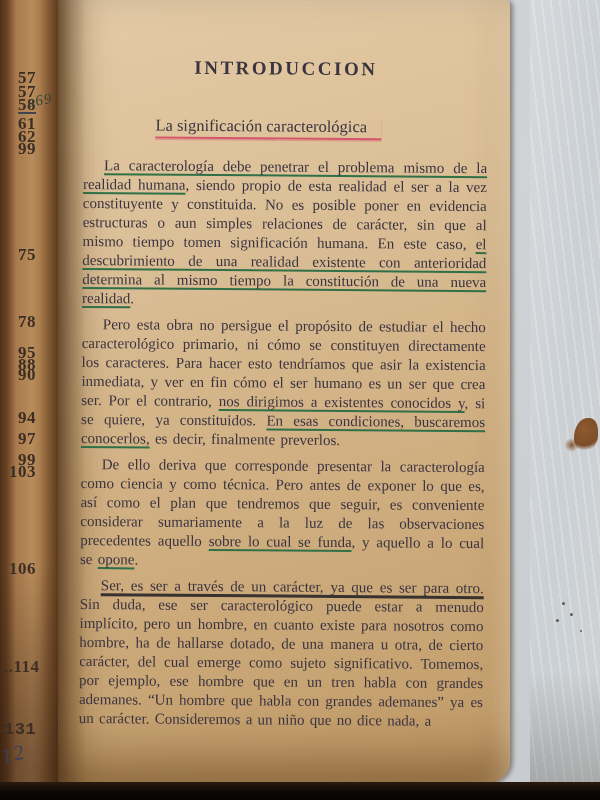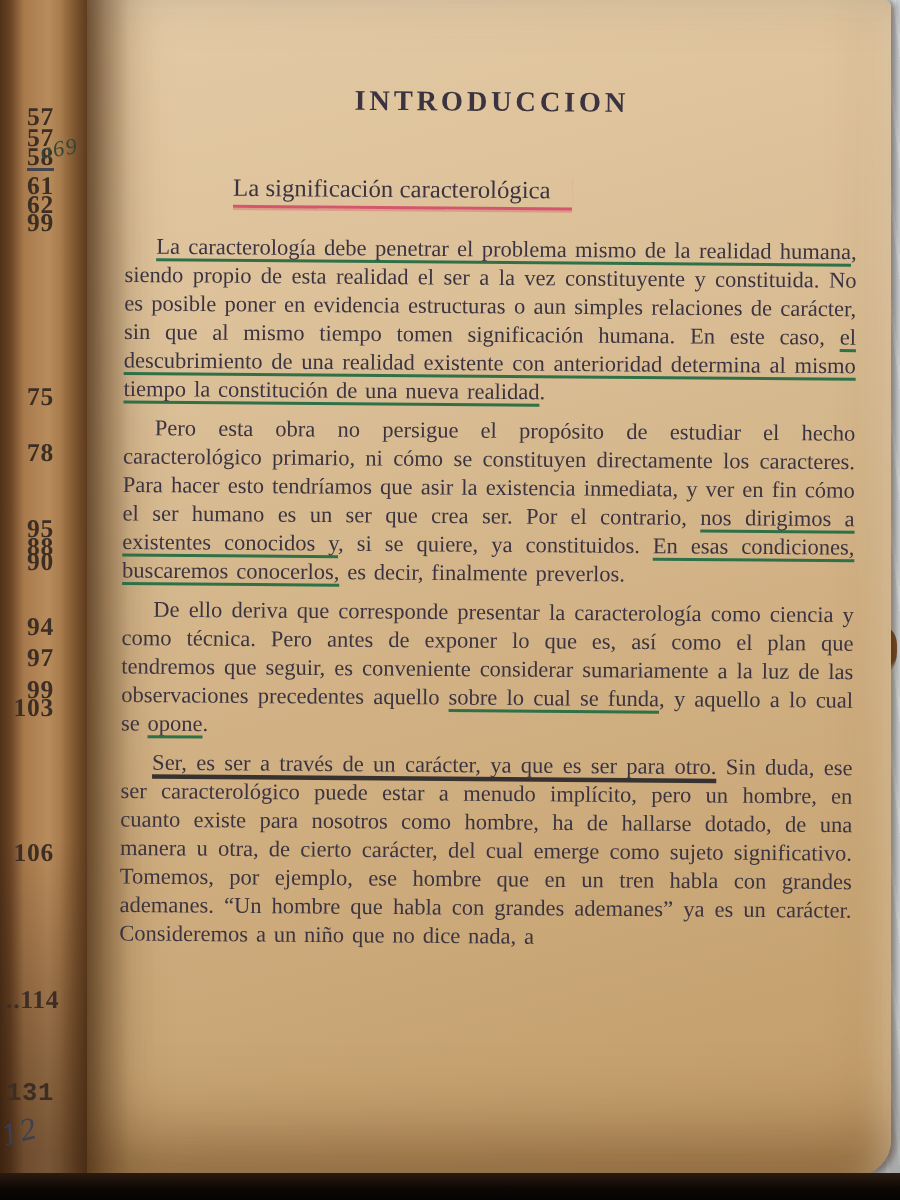--- a/index.html
+++ b/index.html
@@ -28,21 +28,21 @@
   .left-strip::after{content:"";position:absolute;inset:0;
     background:linear-gradient(180deg,rgba(0,0,0,0) 70%,rgba(40,20,8,.45) 96%);}
   .mnum{position:absolute;left:4px;width:32px;text-align:right;
     font-size:17px;font-weight:bold;letter-spacing:.5px;color:var(--margin-ink,#3c2e24);z-index:3;}
   .mnum-underlined{text-decoration:underline;text-decoration-color:#42444e;
     text-decoration-thickness:1.6px;text-underline-offset:2px;}
   
   .gutter{position:absolute;left:40px;top:0;width:46px;height:100%;pointer-events:none;z-index:4;
     background:linear-gradient(90deg,rgba(62,36,14,0) 0%,rgba(62,36,14,.5) 40%,rgba(62,36,14,.2) 66%,rgba(62,36,14,0) 100%);}
   
-  .page{position:absolute;left:58px;top:0;width:536px;height:784px;z-index:2;
+  .page{position:absolute;left:58px;top:0;width:452px;height:784px;z-index:2;
     border-radius:0 5px 24px 0;
     background:linear-gradient(165deg,#e4cba6 0%,#dbbf97 30%,#cfae80 62%,#c19b68 100%);
     box-shadow:inset 26px 0 38px -12px rgba(88,52,18,.55),
                inset -14px 0 22px -8px rgba(255,240,210,.38),
                inset 0 -44px 52px -18px rgba(96,58,22,.5),
                inset 0 18px 26px -14px rgba(255,246,226,.4),
                3px 1px 4px rgba(50,30,15,.45);}
   .page-inner{position:absolute;left:26px;right:22px;top:56px;
     transform:rotate(.45deg);transform-origin:0 0;}
   .title{text-align:center;font-size:19px;font-weight:bold;letter-spacing:2.5px;color:var(--ink,#3b3440);}
@@ -79,22 +79,22 @@
   </div>
 
   <div class="left-strip"></div>
   <div class="margin-list">
       <div class="mnum" style="top: 68px;">57</div>
       <div class="mnum" style="top: 82px;">57</div>
       <div class="mnum mnum-underlined" style="top: 95px;">58</div>
       <div class="mnum" style="top: 114px;">61</div>
       <div class="mnum" style="top: 127px;">62</div>
       <div class="mnum" style="top: 139px;">99</div>
-      <div class="mnum" style="top: 255px;">75</div>
-      <div class="mnum" style="top: 292px;">78</div>
+      <div class="mnum" style="top: 245px;">75</div>
+      <div class="mnum" style="top: 312px;">78</div>
       <div class="mnum" style="top: 343px;">95</div>
       <div class="mnum" style="top: 355px;">88</div>
       <div class="mnum" style="top: 365px;">90</div>
       <div class="mnum" style="top: 408px;">94</div>
       <div class="mnum" style="top: 429px;">97</div>
       <div class="mnum" style="top: 450px;">99</div>
       <div class="mnum" style="top: 462px; text-align: right;">103</div>
       <div class="mnum" style="top: 515px; margin-top: 44px;">106</div>
       <div class="mnum" style="top: 657px;">..114</div>
       <div class="mnum" style="top: 720px; font-family: Liberation Mono, monospace;">131</div>

